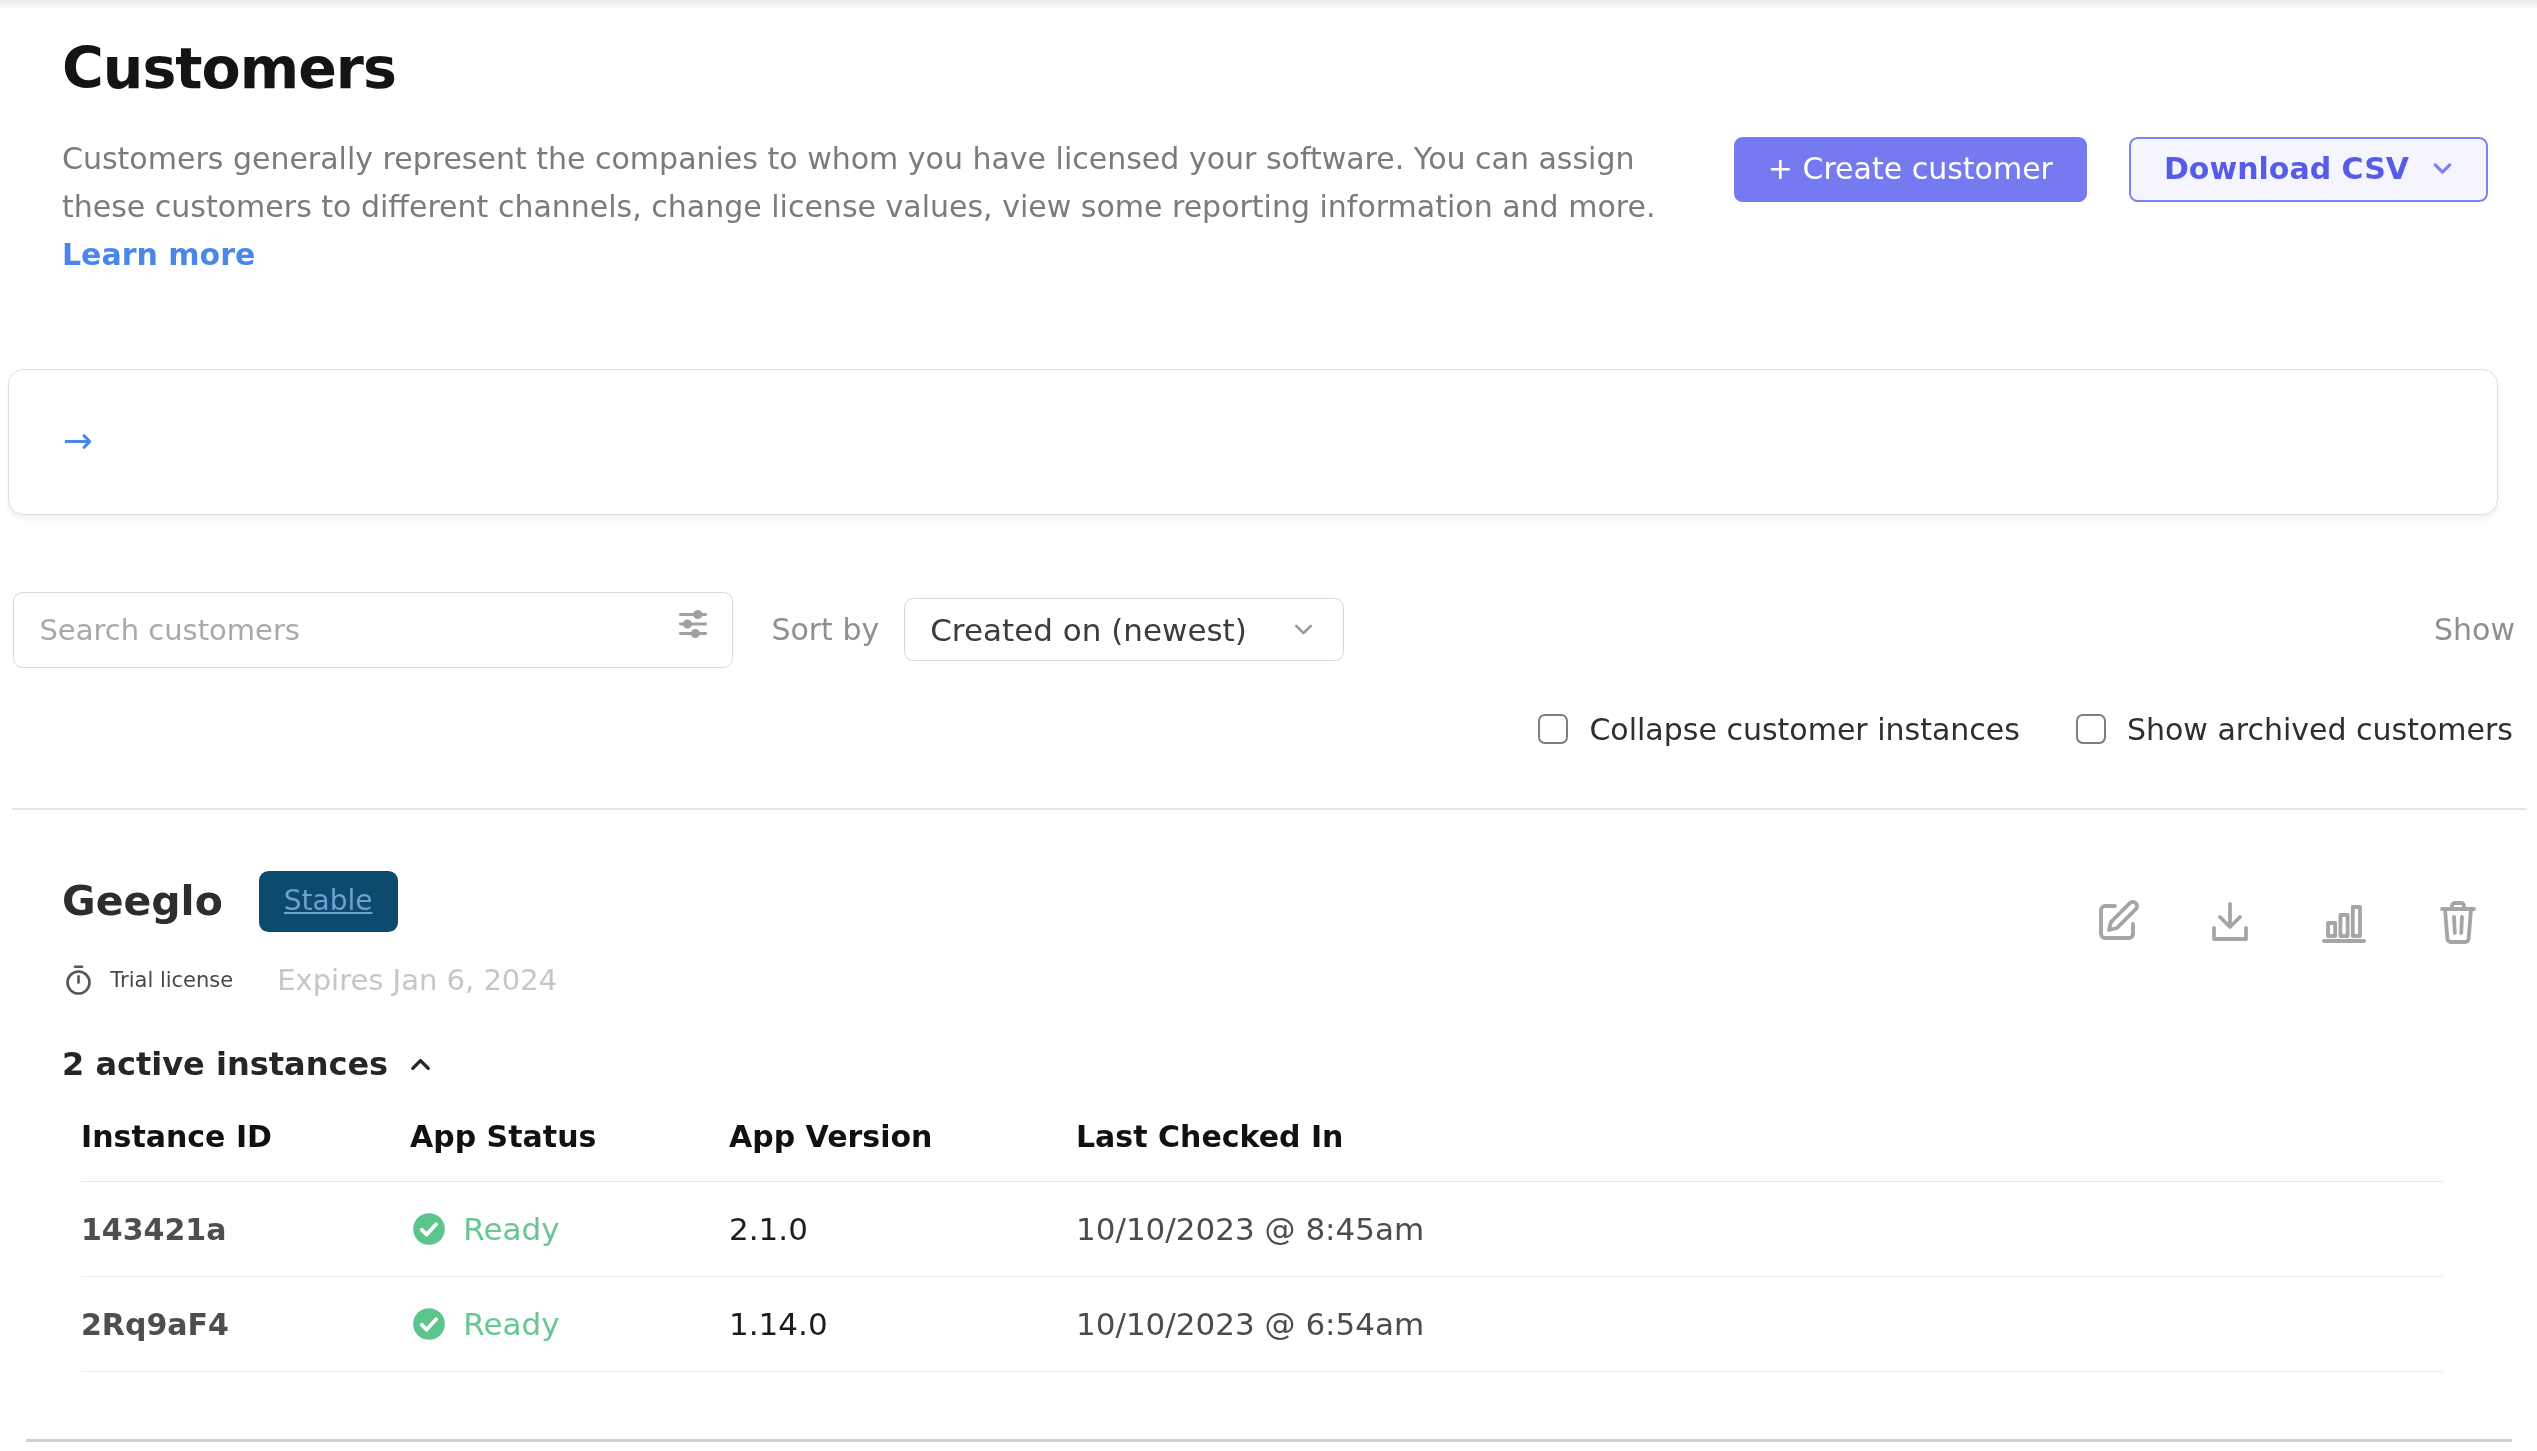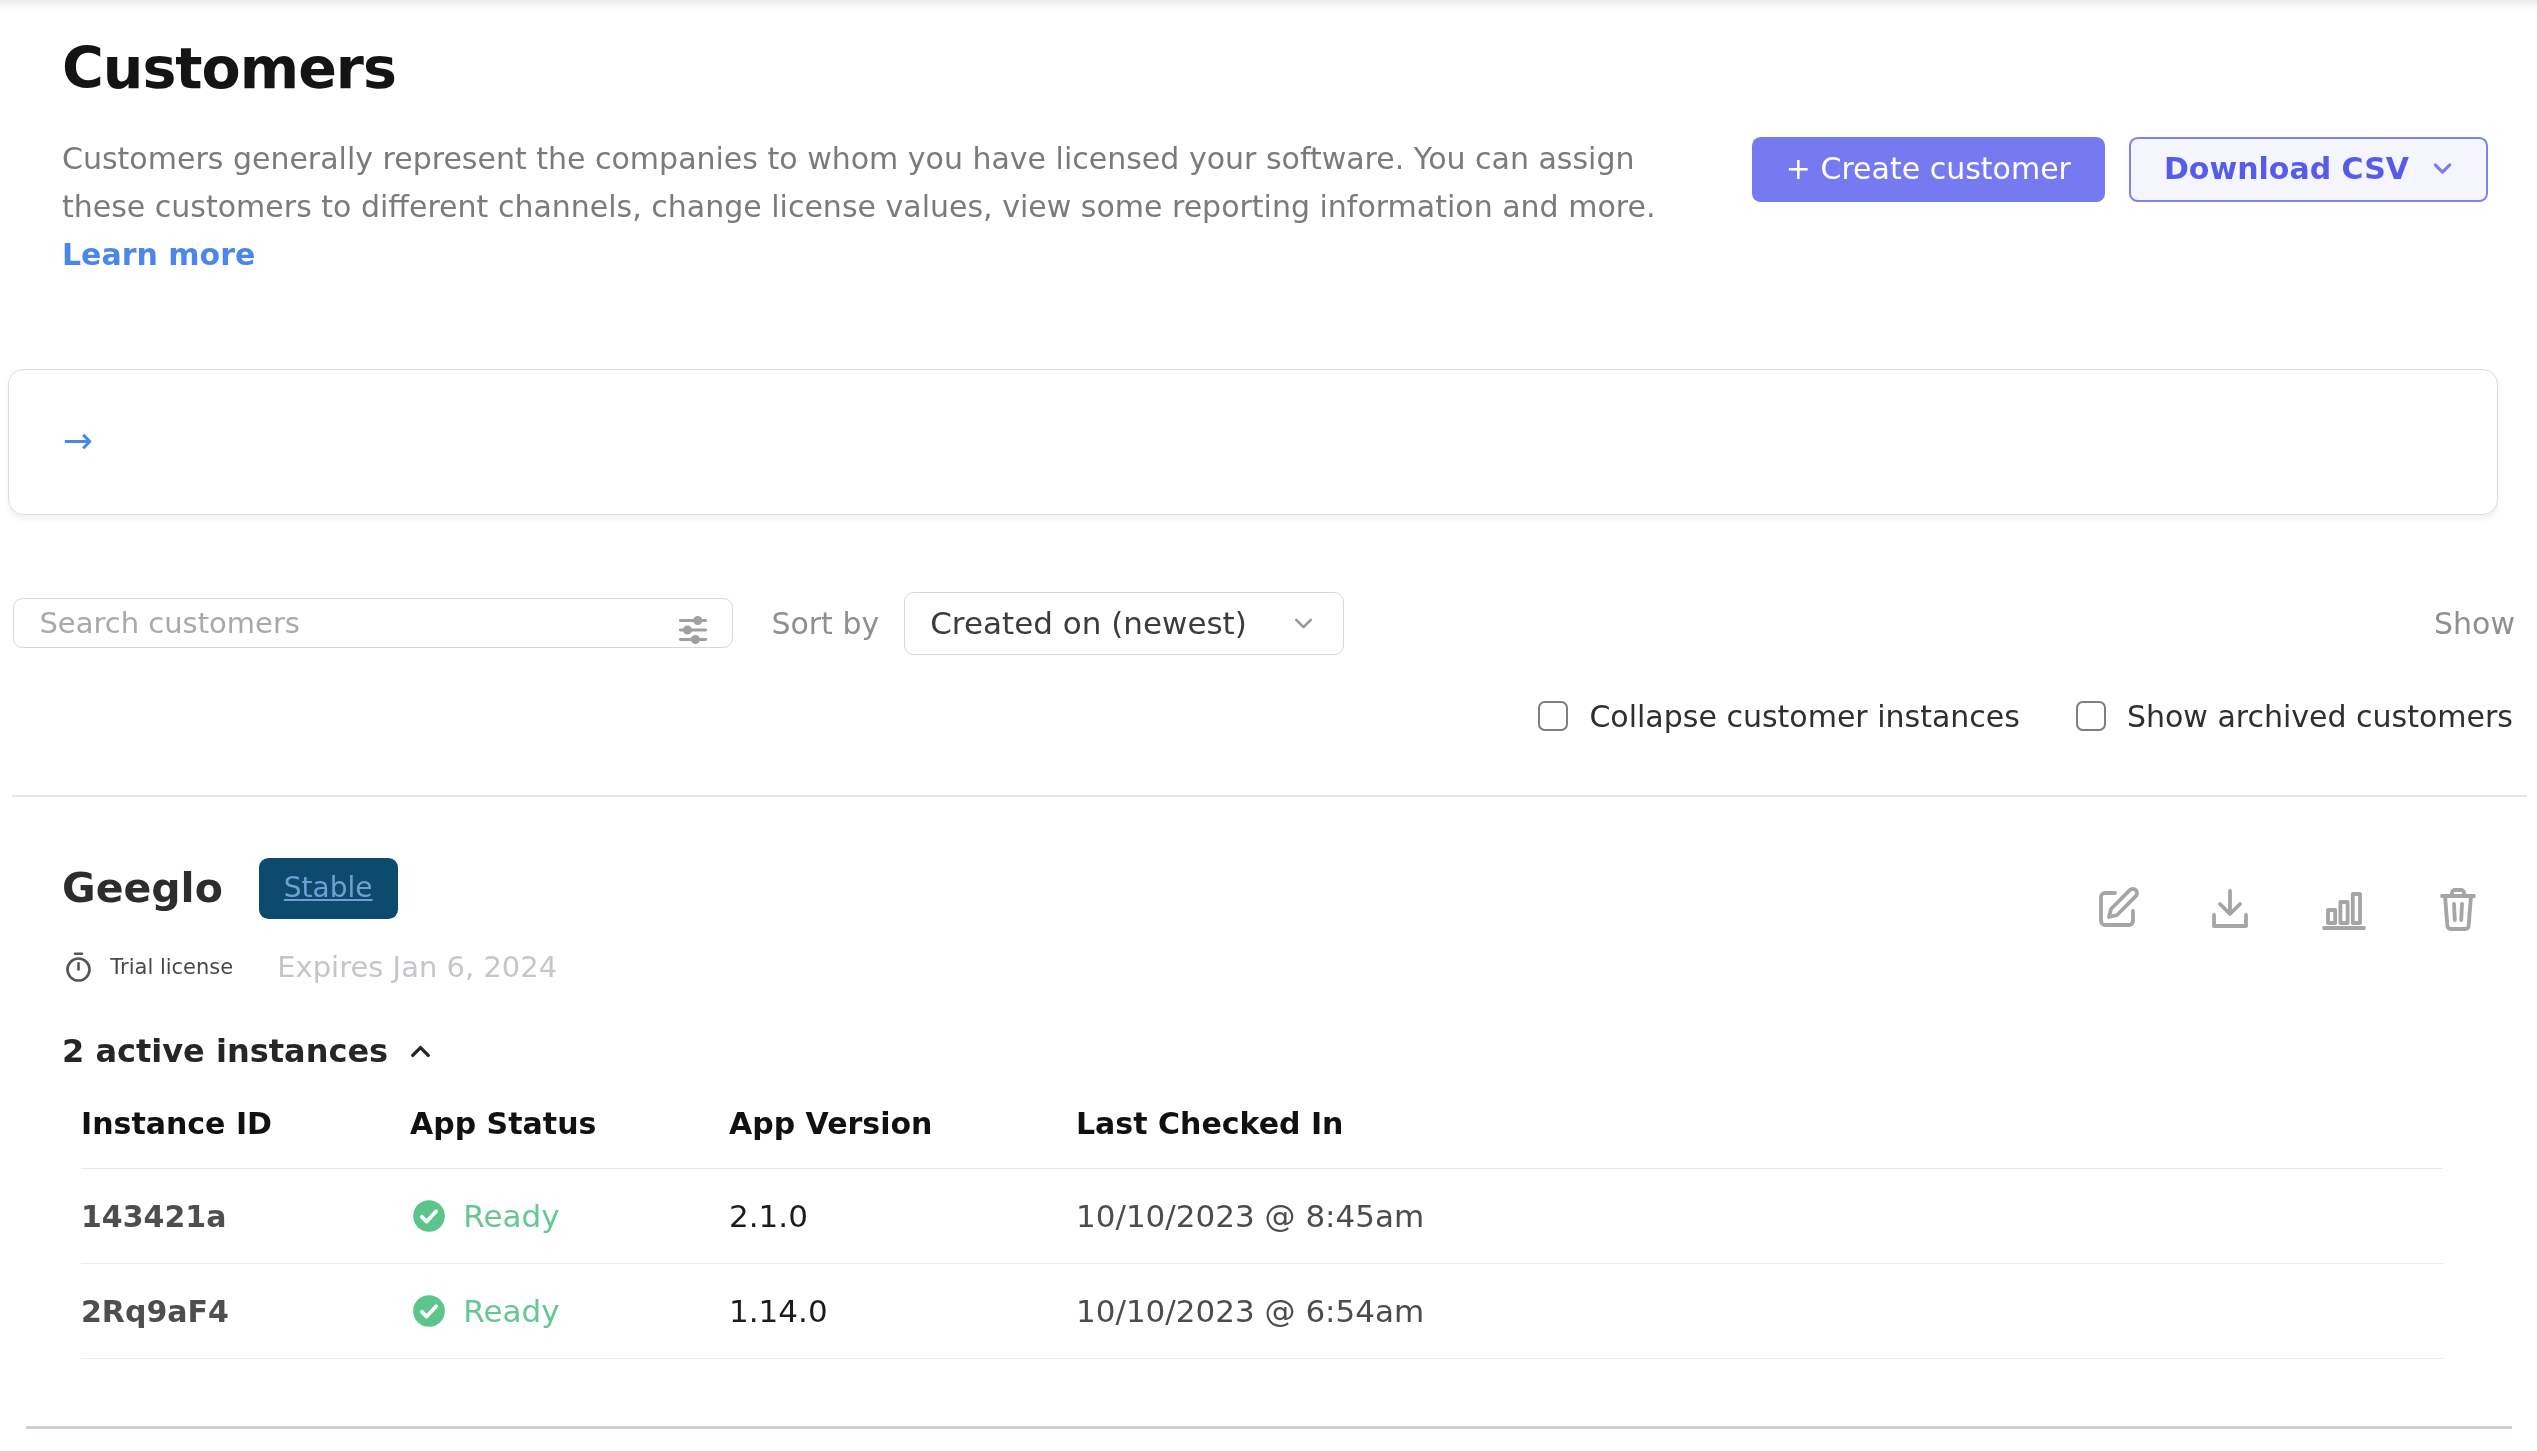--- a/index.html
+++ b/index.html
@@ -9,21 +9,21 @@
     font-family:"DejaVu Sans", sans-serif; color:#2e2e2e;
     position:relative;
   }
   .top-strip { height:9.6px; background:linear-gradient(#ececec,#ffffff); }
 
   
   .header { display:flex; justify-content:space-between; padding:25px 50px 0 62px; }
   .page-title { margin:0; font-size:57px; font-weight:700; color:#141414; letter-spacing:-1px; }
   .page-desc { margin:34px 0 0 0; max-width:1623px; font-size:30px; line-height:48px; color:#7b7b7b; }
   .link { color:#4a87e8; font-weight:600; text-decoration:none; cursor:pointer; }
-  .header-actions { display:flex; gap:24px; padding-top:102px; align-items:flex-start; white-space:nowrap; }
+  .header-actions { display:flex; gap:42px; padding-top:102px; align-items:flex-start; white-space:nowrap; }
   .btn-primary {
     background:#767af0; color:#fff; font-size:30px; font-weight:500;
     border:none; border-radius:8.6px; padding:14.4px 34px 16.3px 34px;
     font-family:"DejaVu Sans", sans-serif; cursor:pointer;
   }
   .btn-secondary {
     background:#f4f5fe; color:#575ce8; font-size:30px; font-weight:700;
     border:2.9px solid #7e82f0; border-radius:8.6px; padding:12.4px 29px 14.4px 33px;
     font-family:"DejaVu Sans", sans-serif; cursor:pointer;
     display:flex; align-items:center; gap:19px;
@@ -35,21 +35,21 @@
     margin:90px 40px 0 7.7px; height:146px; width:2490px;
     border:1.9px solid #dcdcdc; border-radius:15.3px;
     box-shadow:0 3.8px 5.7px rgba(0,0,0,0.06);
     display:flex; align-items:center; padding-left:54px;
   }
   .banner-link { font-size:32px; font-weight:700; color:#4a87e8; cursor:pointer; display:flex; align-items:center; gap:17px; }
   .banner-arrow { font-size:36px; font-weight:400; position:relative; top:-1px; }
 
   
   .controls { margin:77px 23px 0 13.4px; display:flex; align-items:center; }
-  .search-wrap { position:relative; width:720px; height:50px;text-decoration:underline; }
+  .search-wrap { position:relative; width:720px; height:76px;text-decoration:underline; }
   .search-wrap input {
     width:100%; height:100%; border:1.9px solid #d8d8d8; border-radius:9.6px;
     font-size:29px; color:#555; padding:0 86px 0 25px;
     font-family:"DejaVu Sans", sans-serif; outline:none;
   }
   .search-wrap input::placeholder { color:#a9a9ad; }
   .sliders-icon { position:absolute; right:21px; top:13.4px; }
   .ctl-label { font-size:30px; color:#8f8f8f; margin-left:38px; }
   .select {
     height:63px; border:1.9px solid #d8d8d8; border-radius:9.6px; background:#fff;

